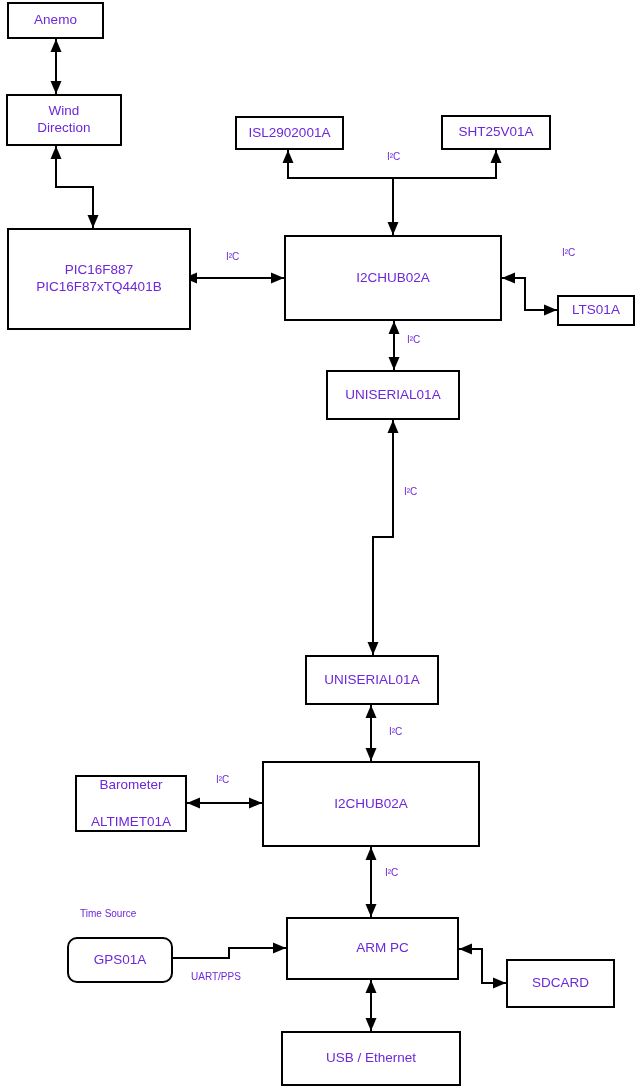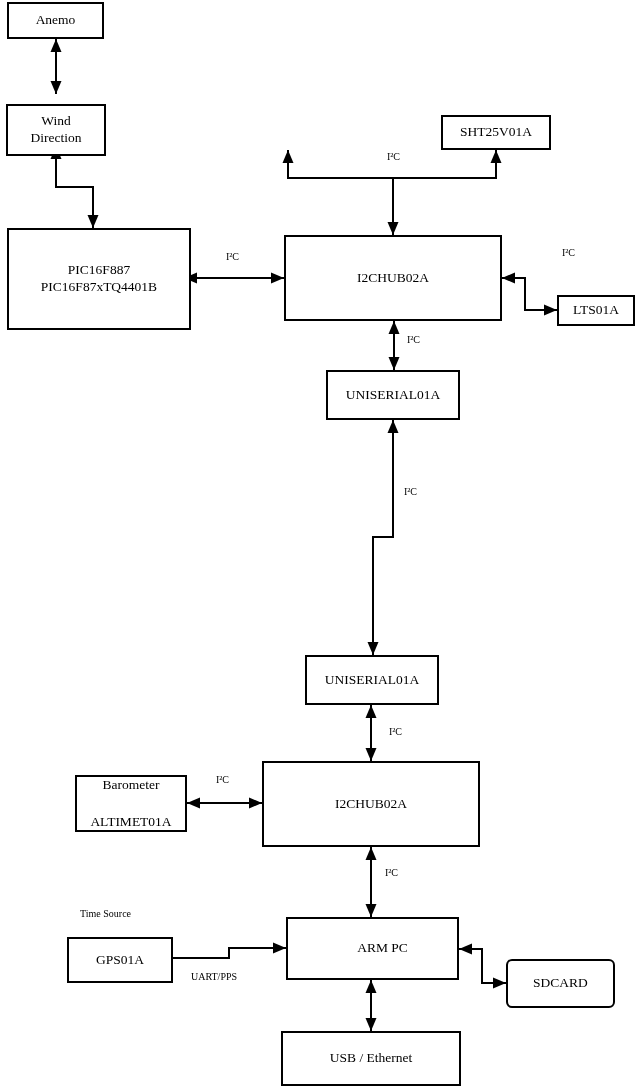--- a/index.html
+++ b/index.html
@@ -5,22 +5,22 @@
   html, body {
     margin: 0;
     padding: 0;
     background: #ffffff;
   }
   #canvas {
     position: relative;
     width: 640px;
     height: 1089px;
     background: #ffffff;
-    font-family: Liberation Serif, serif;
-    color: #000000;
+    font-family: Liberation Sans, sans-serif;
+    color: #6d28d9;
     overflow: hidden;
   }
   #wires {
     position: absolute;
     left: 0;
     top: 0;
     width: 640px;
     height: 1089px;
   }
   .node {
@@ -38,33 +38,33 @@
     white-space: nowrap;
   }
   .edge-label {
     position: absolute;
     font-size: 10px;
     line-height: 1.1;
     white-space: nowrap;
   }
   
   #n-anemo        { left: 7px;   top: 2px;    width: 97px;  height: 37px; }
-  #n-wind         { left: 6px;   top: 104px;   width: 100px; height: 52px; }
+  #n-wind         { left: 6px;   top: 94px;   width: 116px; height: 52px; }
   #n-pic          { left: 7px;   top: 228px;  width: 184px; height: 102px; }
   #n-isl          { left: 235px; top: 116px;  width: 109px; height: 34px; }
   #n-sht          { left: 441px; top: 115px;  width: 110px; height: 35px; }
   #n-hub1         { left: 284px; top: 235px;  width: 218px; height: 86px; }
   #n-lts          { left: 557px; top: 295px;  width: 78px;  height: 31px; align-items: center; }
   #n-uniserial1   { left: 326px; top: 370px;  width: 134px; height: 50px; }
   #n-uniserial2   { left: 305px; top: 655px;  width: 134px; height: 50px; }
   #n-hub2         { left: 262px; top: 761px;  width: 218px; height: 86px; }
   #n-barometer    { left: 75px;  top: 775px;  width: 112px; height: 57px; gap: 20px; }
   #n-armpc        { left: 286px; top: 917px;  width: 173px; height: 63px; padding-left: 20px; }
-  #n-gps          { left: 67px;  top: 937px;  width: 106px; height: 46px; }
-  #n-sdcard      { left: 506px; top: 959px;  width: 109px; height: 49px; border-radius: 6px; }
+  #n-gps          { left: 67px;  top: 937px;  width: 106px; height: 46px; border-radius: 10px; }
+  #n-sdcard      { left: 506px; top: 959px;  width: 109px; height: 49px; }
   #n-usb          { left: 281px; top: 1031px; width: 180px; height: 55px; }
   
   #l-branch   { left: 387px; top: 151px; }
   #l-pic-hub  { left: 226px; top: 251px; }
   #l-lts      { left: 562px; top: 247px; }
   #l-hub1-uni { left: 407px; top: 334px; }
   #l-long     { left: 404px; top: 486px; }
   #l-uni-hub2 { left: 389px; top: 726px; }
   #l-baro     { left: 216px; top: 774px; }
   #l-hub2-arm { left: 385px; top: 867px; }
@@ -129,20 +129,23 @@
   <div class="node" id="n-wind">
     <span>Wind</span>
     <span>Direction</span>
   </div>
 
   <div class="node" id="n-pic">
     <span>PIC16F887</span>
     <span>PIC16F87xTQ4401B</span>
   </div>
 
+  <div class="node" id="n-isl">
+    <span>ISL2902001A</span>
+  </div>
 
   <div class="node" id="n-sht">
     <span>SHT25V01A</span>
   </div>
 
   <div class="node" id="n-hub1">
     <span>I2CHUB02A</span>
   </div>
 
   <div class="node" id="n-lts">

